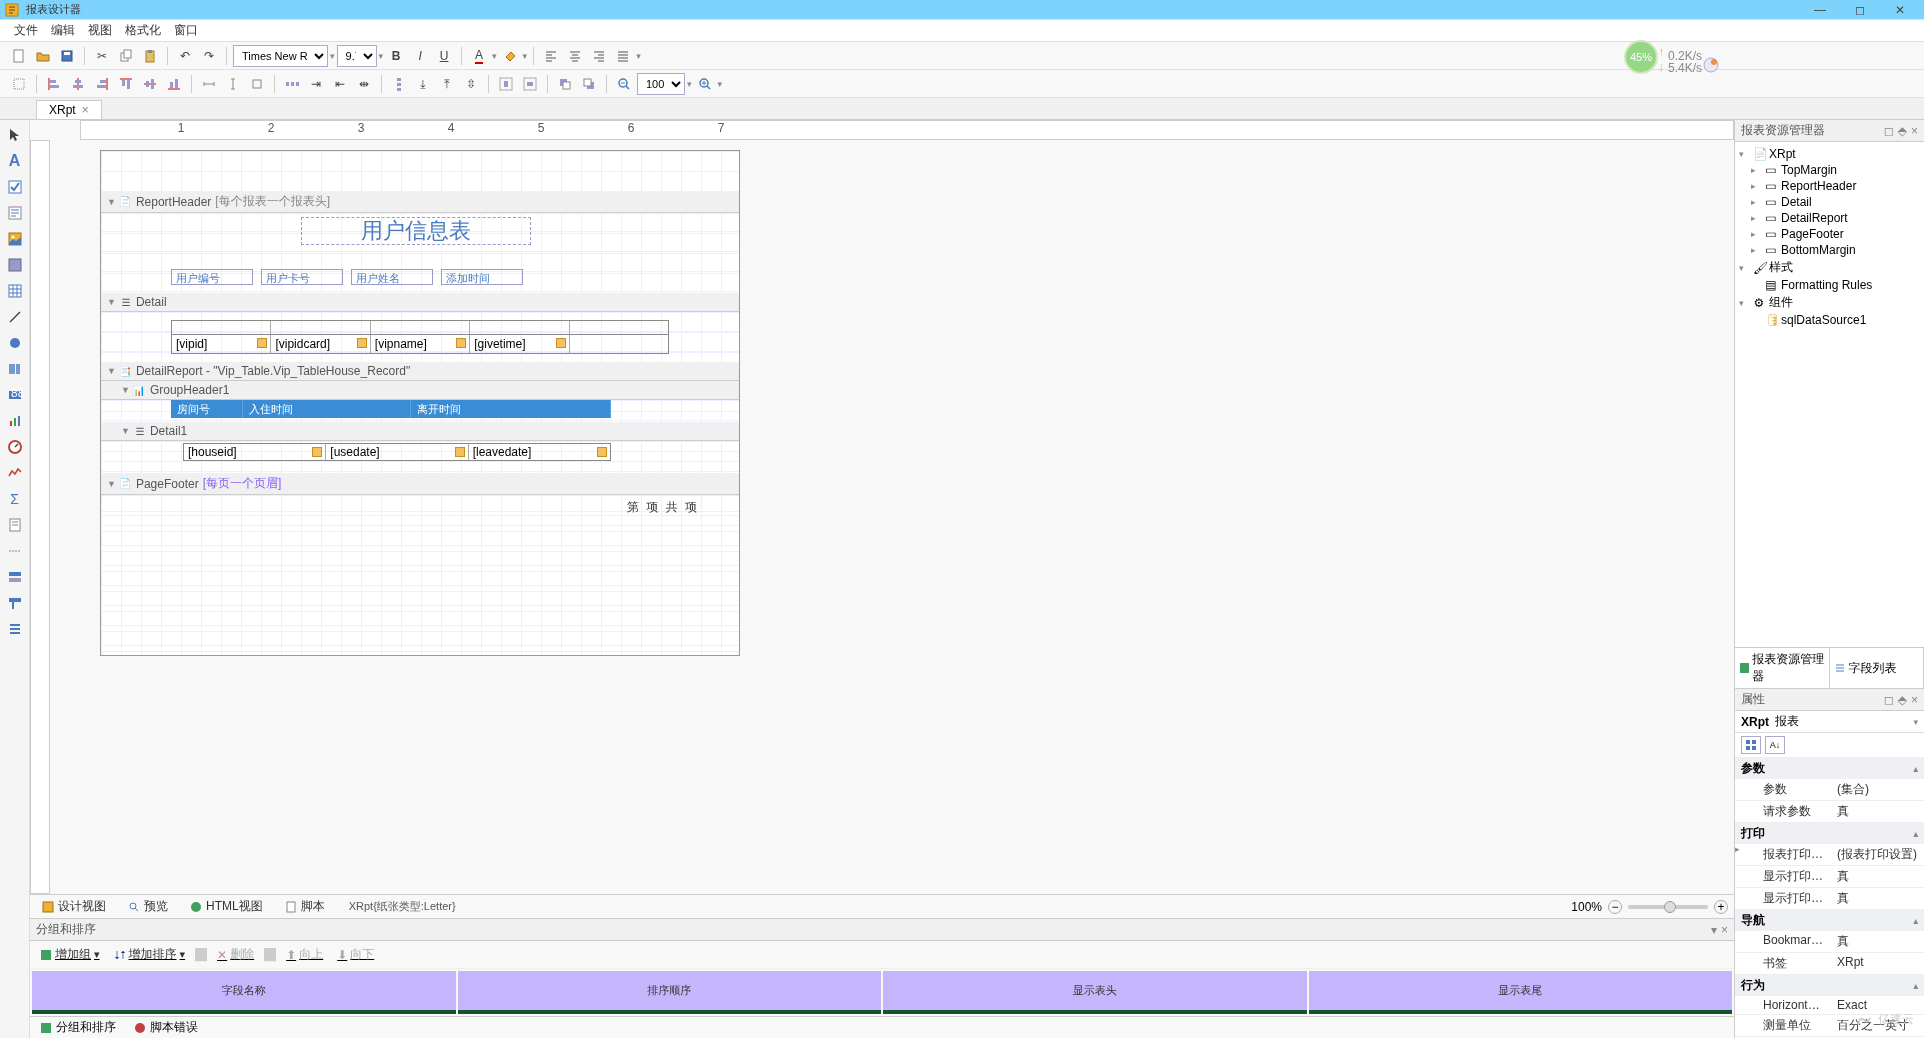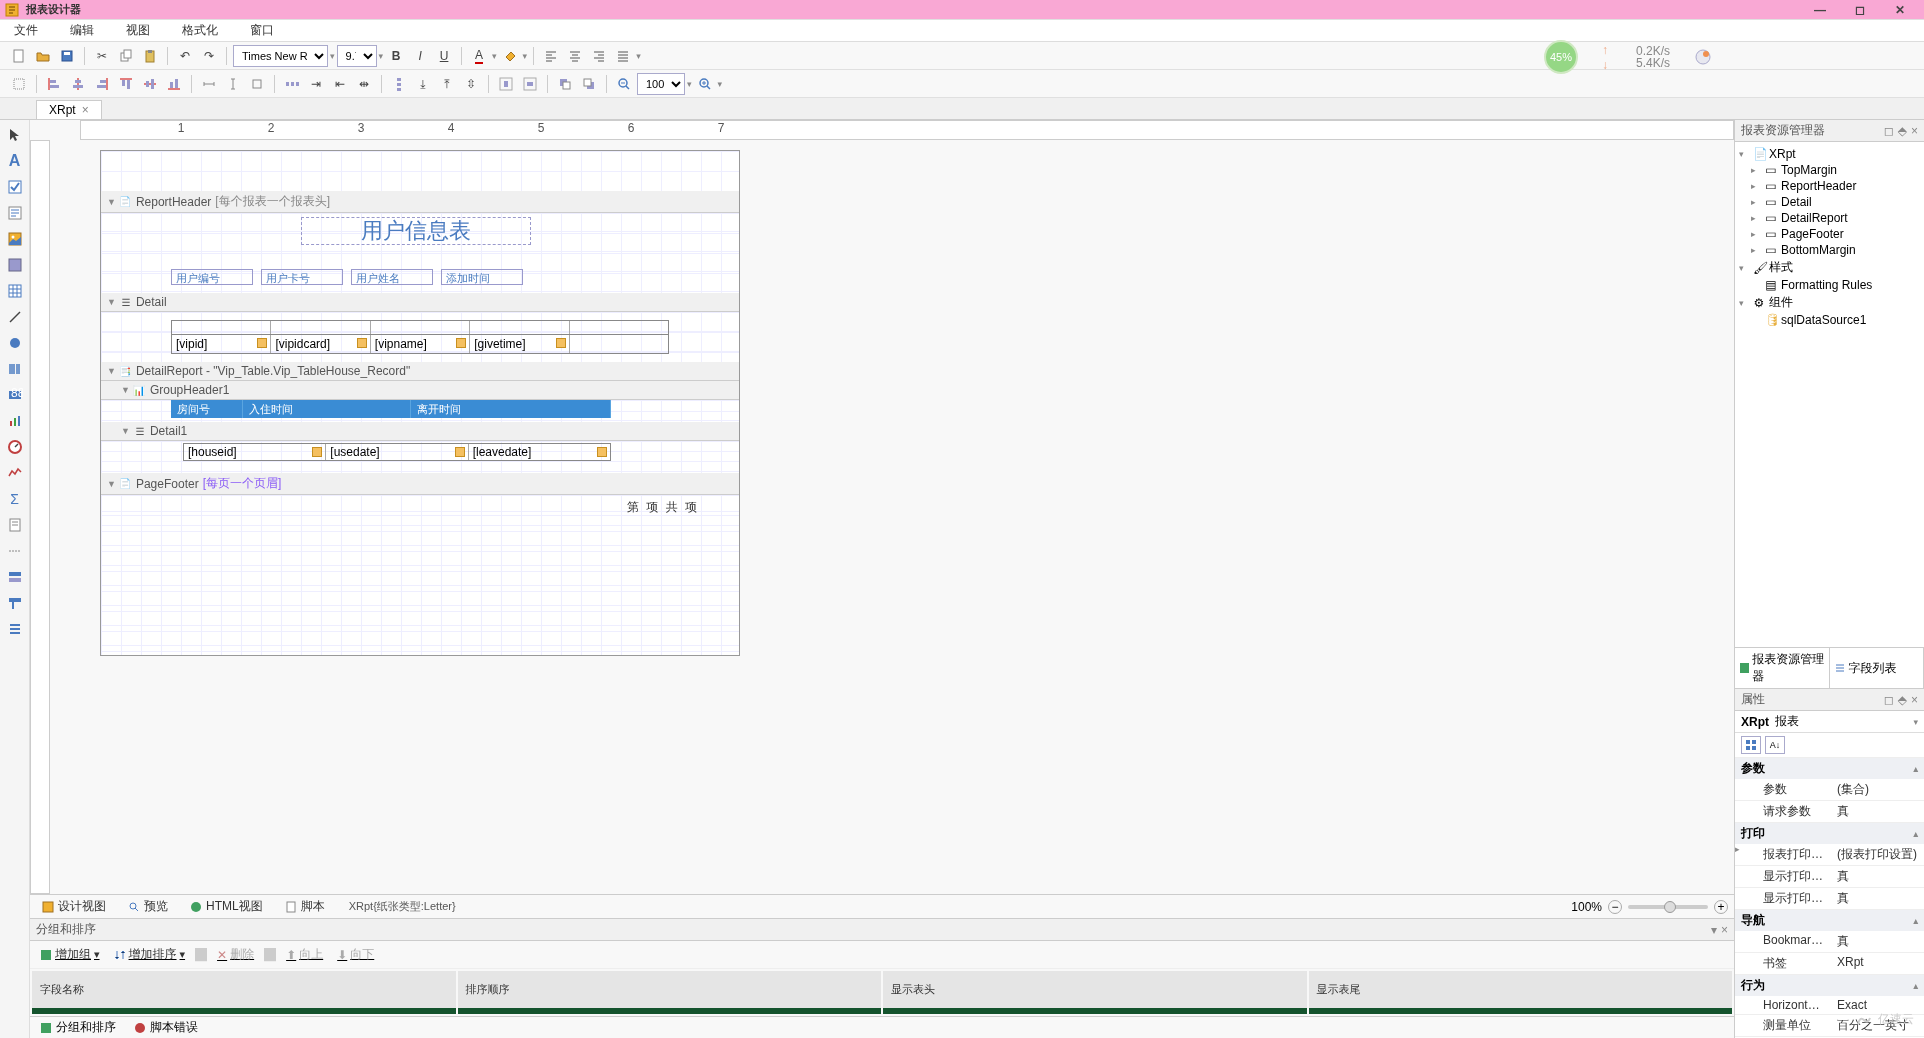--- a/index.html
+++ b/index.html
@@ -1,38 +1,38 @@
 <!DOCTYPE html>
 <html><head>
 <meta charset="utf-8">
 <style>
 * { margin: 0; padding: 0; box-sizing: border-box; font-family: "Microsoft YaHei", Tahoma, sans-serif; font-size: 12px; }
 body { background: #fff; overflow: hidden; width: 1924px; height: 1038px; }
 
 
-.titlebar { height: 20px; background: #f9a8d4; display: flex; align-items: center; padding: 0 4px; border-bottom: 1px solid #e0e0e0; font-weight: bold; }
+.titlebar { height: 20px; background: #7dd3fc; display: flex; align-items: center; padding: 0 4px; border-bottom: 1px solid #e0e0e0; }
 .titlebar .icon { width: 16px; height: 16px; margin-right: 6px; }
 .titlebar .title { flex: 1; font-size: 11px; color: #333; }
 .titlebar .win-btn { width: 40px; height: 18px; display: flex; align-items: center; justify-content: center; color: #444; cursor: pointer; }
 
 
-.menubar { height: 22px; display: flex; align-items: center; padding: 0 8px; gap: 20px; border-bottom: 1px solid #ddd; }
+.menubar { height: 22px; display: flex; align-items: center; padding: 0 8px; gap: 1px; border-bottom: 1px solid #ddd; }
 .menubar .menu-item { padding: 2px 6px; font-size: 12px; color: #333; cursor: pointer; }
 
 
 .toolbar { height: 28px; display: flex; align-items: center; padding: 0 8px; gap: 2px; border-bottom: 1px solid #e0e0e0; background: #f8f8f8; }
 .toolbar .btn { width: 22px; height: 22px; display: flex; align-items: center; justify-content: center; cursor: pointer; border-radius: 2px; color: #444; }
 .toolbar .sep { width: 1px; height: 18px; background: #ccc; margin: 0 4px; }
 .toolbar select, .toolbar .combo { height: 22px; border: 1px solid #aac; background: #fff; padding: 0 4px; font-size: 11px; }
 .toolbar .combo-font { width: 95px; }
 .toolbar .combo-size { width: 40px; }
 .toolbar .combo-zoom { width: 48px; }
 
 
-.net-badge { position: absolute; right: 212px; top: 40px; display: flex; align-items: center; gap: 24px; }
+.net-badge { position: absolute; right: 204px; top: 40px; display: flex; align-items: flex-end; gap: 0; }
 .net-circle { width: 34px; height: 34px; border-radius: 50%; background: #95d785; display: flex; align-items: center; justify-content: center; color: #fff; font-size: 11px; border: 2px solid #cfe8c2; }
 .net-stats { font-size: 10px; color: #888; line-height: 12px; }
 .net-arrows { display:flex; flex-direction: column; gap:1px; margin-right:4px; color:#ea8; }
 
 
 .doc-tabs { height: 22px; display: flex; align-items: flex-end; padding-left: 36px; border-bottom: 1px solid #ccc; background: #f0f0f0; }
 .doc-tab { padding: 2px 12px; background: #fff; border: 1px solid #ccc; border-bottom: none; font-size: 11px; display: flex; align-items: center; gap: 6px; }
 .doc-tab .close { color: #888; cursor: pointer; }
 
 
@@ -87,21 +87,21 @@
 .zoom-thumb { position:absolute; left:45%; top:-4px; width:12px; height:12px; border-radius:50%; background:#ddd; border:1px solid #999;}
 
 
 .group-panel { height: 120px; border-top: 1px solid #ccc; display: flex; flex-direction: column; }
 .gp-title { background:#f0f0f0; padding:2px 6px; font-size:11px; color:#555; border-bottom:1px solid #ccc; display:flex; align-items:center;}
 .gp-title .panel-btns { margin-left:auto; display:flex; gap:4px; color:#888;}
 .gp-toolbar { padding: 3px 6px; display: flex; gap: 6px; align-items: center; border-bottom:1px solid #eee;text-decoration:underline;}
 .gp-toolbar .gpbtn { display: flex; align-items: center; gap: 3px; font-size: 11px; padding: 2px 4px; cursor: pointer; color: #333; }
 .gp-toolbar .gpbtn.dis { color: #aaa; }
 .gp-table { flex: 1; }
-.gp-table th { text-align: left; font-weight: normal; font-size: 11px; padding: 3px 8px; border-bottom: 6px solid #14532d; background: #e5e5e5; color: #333; min-width: 120px;}
+.gp-table th { text-align: center; font-weight: normal; font-size: 11px; padding: 3px 8px; border-bottom: 4px solid #14532d; background: #c4b5fd; color: #333; min-width: 120px;}
 .gp-footer { height: 22px; border-top: 1px solid #ccc; display: flex; align-items: center; gap: 10px; padding: 0 6px; font-size: 11px; }
 .gp-footer .ftab { display:flex; align-items:center; gap:4px; padding:2px 4px;}
 
 
 .right { width: 190px; border-left: 1px solid #ccc; display: flex; flex-direction: column; }
 .panel-title { background:#f0f0f0; padding:2px 6px; font-size:11px; color:#555; border-bottom:1px solid #ccc; display:flex; align-items:center;}
 .panel-title .panel-btns { margin-left:auto; display:flex; gap:4px; color:#888; font-size:10px;}
 .tree { flex:1; overflow:auto; font-size:11px; padding: 4px 2px; }
 .tree .node { display:flex; align-items:center; gap:4px; padding:1px 2px; white-space:nowrap;}
 .tree .ind1 { padding-left: 14px; }

